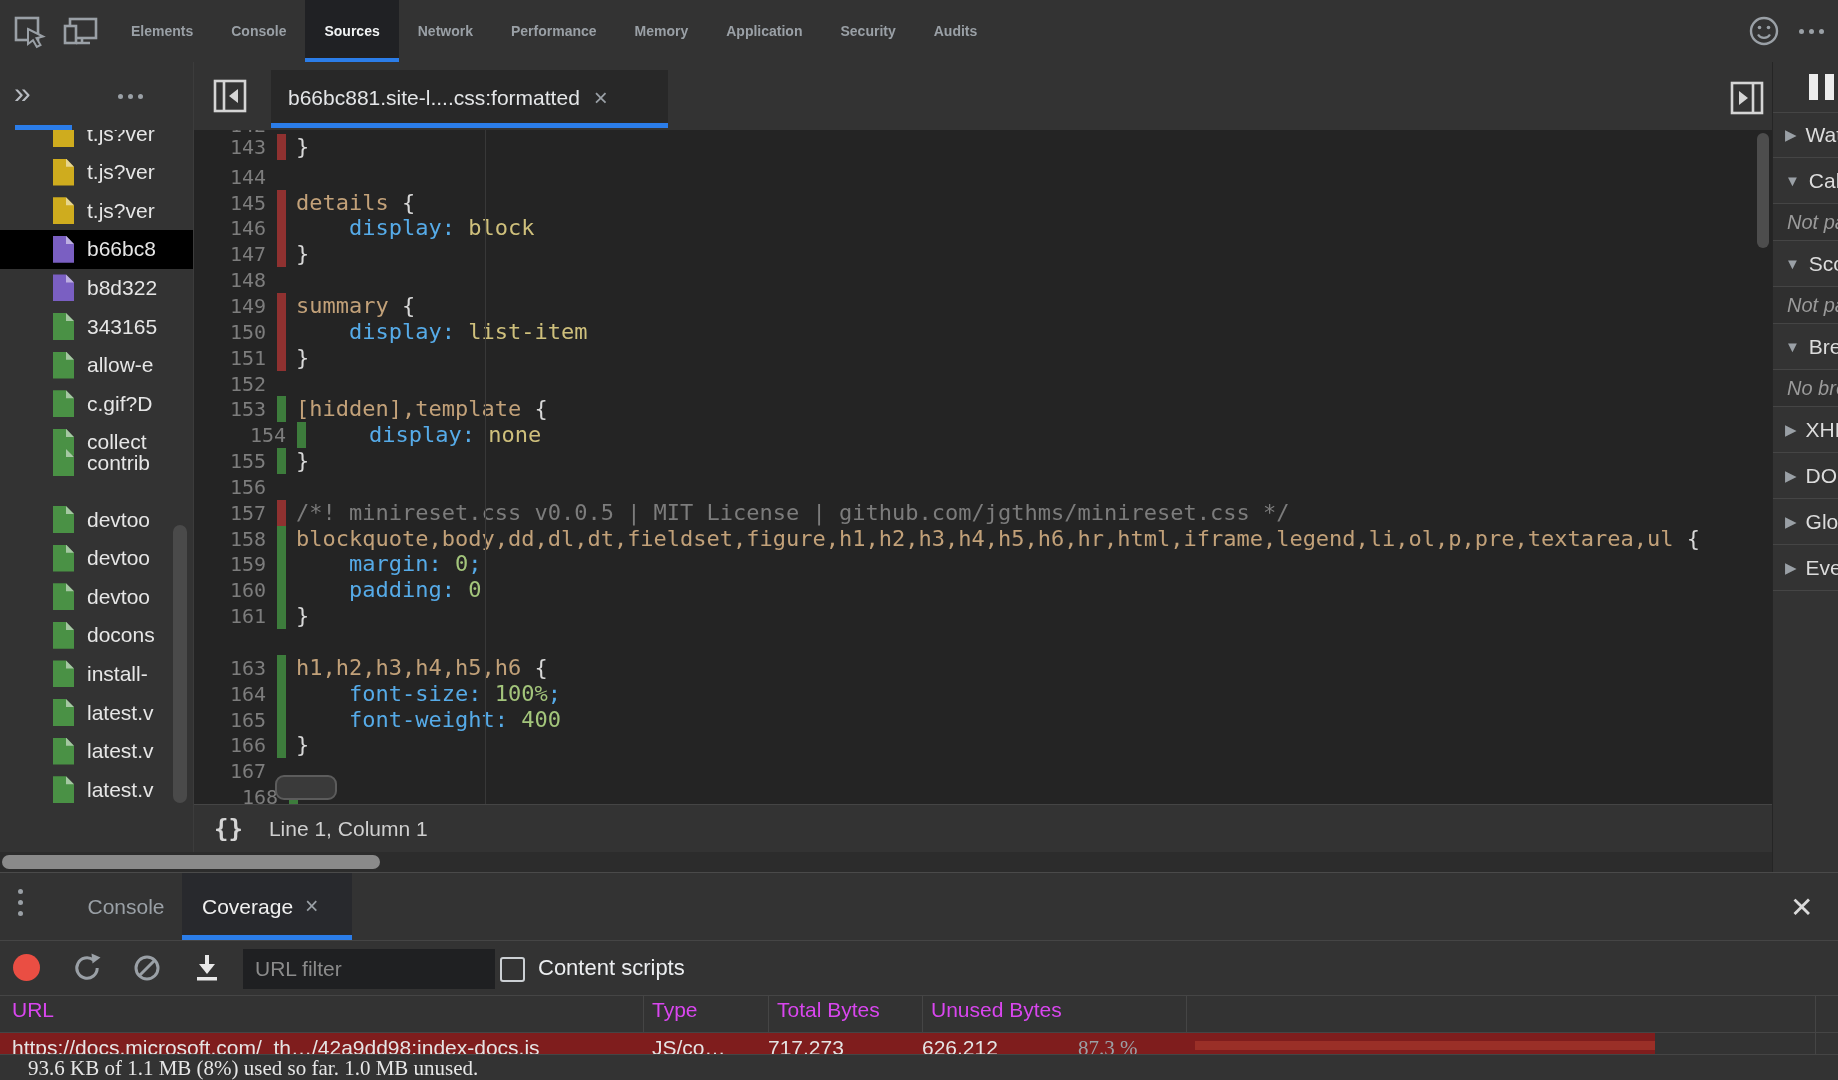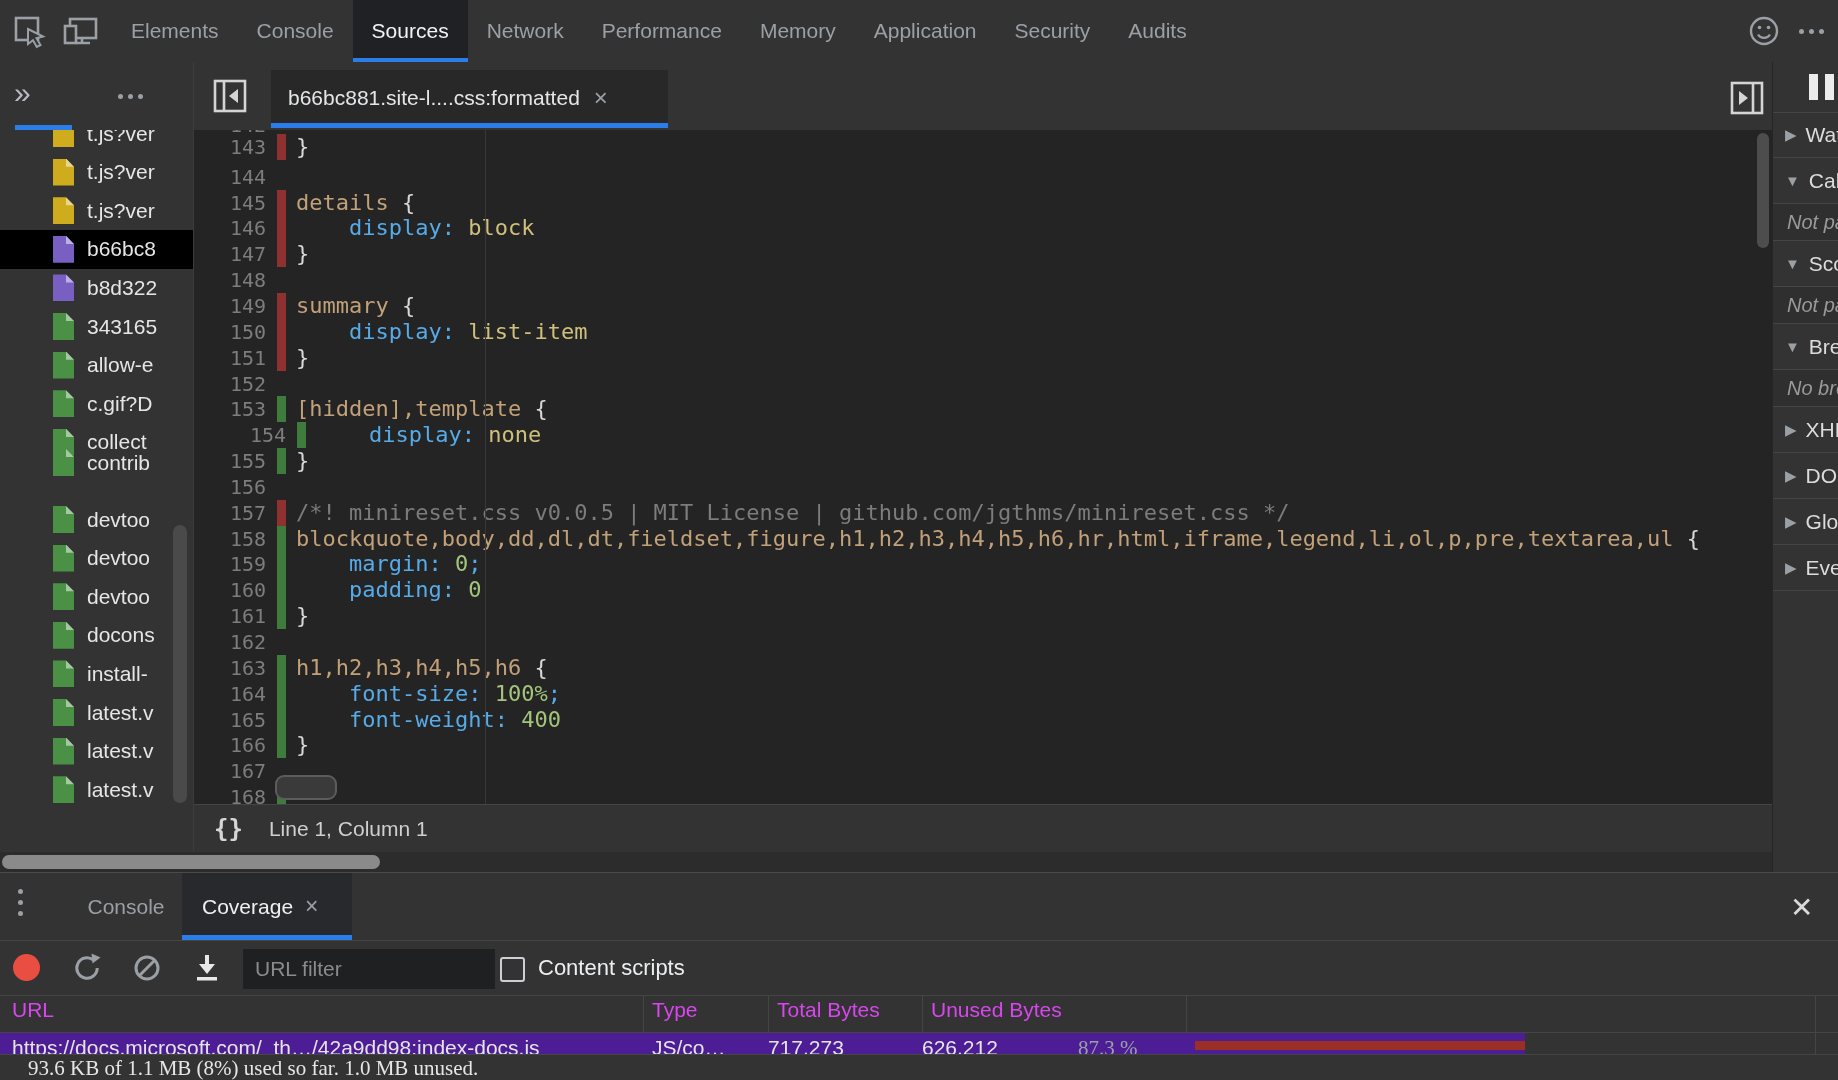--- a/index.html
+++ b/index.html
@@ -8,21 +8,21 @@
         --accent:#2b7de9; --cm-sel:#c2a179; --cm-brace:#d8d8d8; --cm-prop:#56abe8;
         --cm-kw:#cfc07c; --cm-num:#a3c57b; --cm-comment:#7c7c7c; --cm-plain:#d8d8d8;}
   .abs{position:absolute;}
 
   
   #topbar{left:0;top:0;width:1838px;height:62px;background:#333;border-bottom:1px solid #414141;
           display:flex;align-items:stretch;}
   #topbar-icons{display:flex;align-items:center;gap:14px;padding:0 12px 0 10px;}
   .tb-icon{width:38px;height:38px;display:flex;align-items:center;justify-content:center;}
   #top-tabs{display:flex;align-items:stretch;}
-  .top-tab{position:relative;display:flex;align-items:center;padding:0 19px;font-size:21px;color:#9aa0a6;cursor:default;}
+  .top-tab{position:relative;display:flex;align-items:center;padding:0 19px;font-size:14px;color:#9aa0a6;cursor:default;font-weight:bold;}
   .top-tab.active{background:#202124;color:#f1f3f4;}
   .top-tab.active::after{content:"";position:absolute;left:0;right:0;bottom:0;height:4px;background:var(--accent);}
   #topbar-right{margin-left:auto;display:flex;align-items:center;gap:16px;padding-right:14px;}
   .dots-h{display:flex;gap:5px;}
   .dots-h i{width:5px;height:5px;border-radius:50%;background:#9aa0a6;}
 
   
   #navhead{left:0;top:62px;width:193px;height:68px;background:#333;}
   #nav-collapsed{position:absolute;left:14px;top:14px;font-size:30px;color:#b8bcc2;}
   #nav-underline{position:absolute;left:15px;bottom:0;width:57px;height:5px;background:var(--accent);}
@@ -105,21 +105,21 @@
   #url-filter{position:absolute;left:243px;top:76px;width:228px;height:40px;background:#1f2022;border:none;
               color:#cfcfcf;font-size:21px;padding:0 12px;outline:none;}
   #url-filter::placeholder{color:#8b8b8b;}
   #cs-checkbox{position:absolute;left:500px;top:84px;width:21px;height:21px;border:2.5px solid #ccd0d4;border-radius:3px;background:transparent;}
   #cs-label{position:absolute;left:538px;top:82px;font-size:22px;color:#eceef0;}
 
   #table-header{position:absolute;left:0;top:122px;width:1838px;height:38px;background:#333;
                 border-top:1px solid #454545;border-bottom:1px solid #454545;box-sizing:border-box;}
   .th{position:absolute;top:2px;font-size:21px;color:#d946ef;}
   .col-div{position:absolute;top:122px;width:1px;height:59px;background:#454545;}
-  #row-region{position:absolute;left:0;top:160px;width:1525px;height:21px;background:#4c1d95;overflow:hidden;}
+  #row-region{position:absolute;left:0;top:160px;width:1655px;height:21px;background:#7f1d1d;overflow:hidden;}
   .td{position:absolute;top:3px;font-size:21px;color:#e4e4e4;white-space:nowrap;}
   .td.num{text-align:left;}
   #cell-percent{color:#9aa0a6;font-family:Liberation Serif, serif;}
   #usage-bar{position:absolute;left:1195px;top:8px;width:607px;height:9px;display:flex;}
   #usage-bar .red{height:100%;}
   #usage-bar .green{height:100%;}
   #drawer-status{position:absolute;left:0;top:181px;width:1838px;height:27px;background:#333;border-top:1px solid #454545;
                  display:flex;align-items:center;}
   #drawer-status span{margin-left:28px;font-size:21px;color:#e6e6e6;font-family:Liberation Serif, serif;}
 
@@ -426,24 +426,20 @@
       <div class="cline" style="top: 447.3px;">
         <span class="ln">160</span>
         <span class="cov used"></span>
         <span class="code"><span class="seg-plain">    </span><span class="seg-property">padding:</span><span class="seg-plain"> </span><span class="seg-number">0</span></span>
       </div>
       <div class="cline" style="top: 473.15px;">
         <span class="ln">161</span>
         <span class="cov used"></span>
         <span class="code"><span class="seg-brace">}</span></span>
       </div>
-      <div class="cline" style="top: 499px;">
-        <span class="ln">162</span>
-        <span class="code"></span>
-      </div>
       <div class="cline" style="top: 524.85px;">
         <span class="ln">163</span>
         <span class="cov used"></span>
         <span class="code"><span class="seg-selector">h1,h2,h3,h4,h5,h6 </span><span class="seg-brace">{</span></span>
       </div>
       <div class="cline" style="top: 550.7px;">
         <span class="ln">164</span>
         <span class="cov used"></span>
         <span class="code"><span class="seg-plain">    </span><span class="seg-property">font-size:</span><span class="seg-plain"> </span><span class="seg-number">100%</span><span class="seg-property">;</span></span>
       </div>
@@ -454,21 +450,21 @@
       </div>
       <div class="cline" style="top: 602.4px;">
         <span class="ln">166</span>
         <span class="cov used"></span>
         <span class="code"><span class="seg-brace">}</span></span>
       </div>
       <div class="cline" style="top: 628.25px;">
         <span class="ln">167</span>
         <span class="code"></span>
       </div>
-      <div class="cline" style="top: 654.1px;">
+      <div class="cline" style="top: 654.1px; margin-left: 12px;">
         <span class="ln">168</span>
         <span class="cov used"></span>
         <span class="code"></span>
       </div>
     </div>
   <div id="gutter-divider" class="abs"></div>
   <div id="editor-hscroll" class="abs"></div>
   <div id="editor-vscroll" class="abs"></div>
 
   <div id="editor-status" class="abs">

